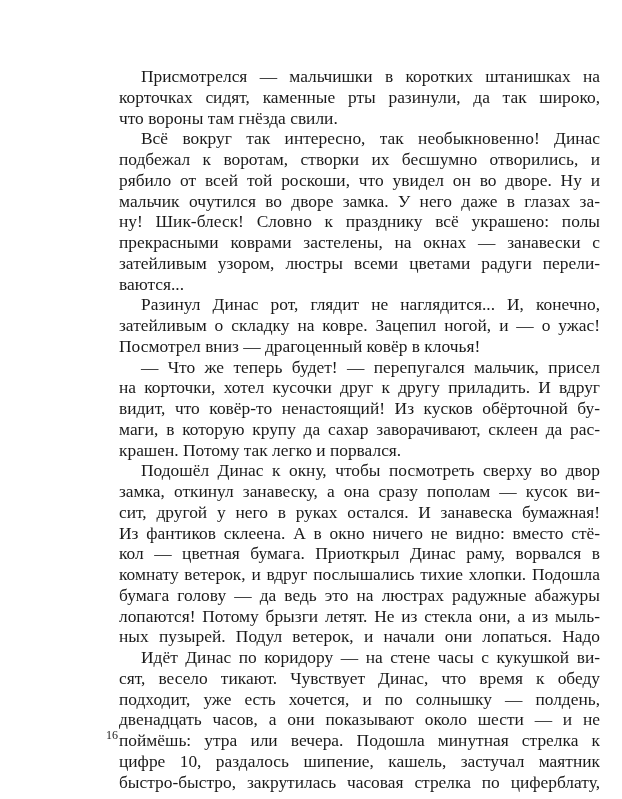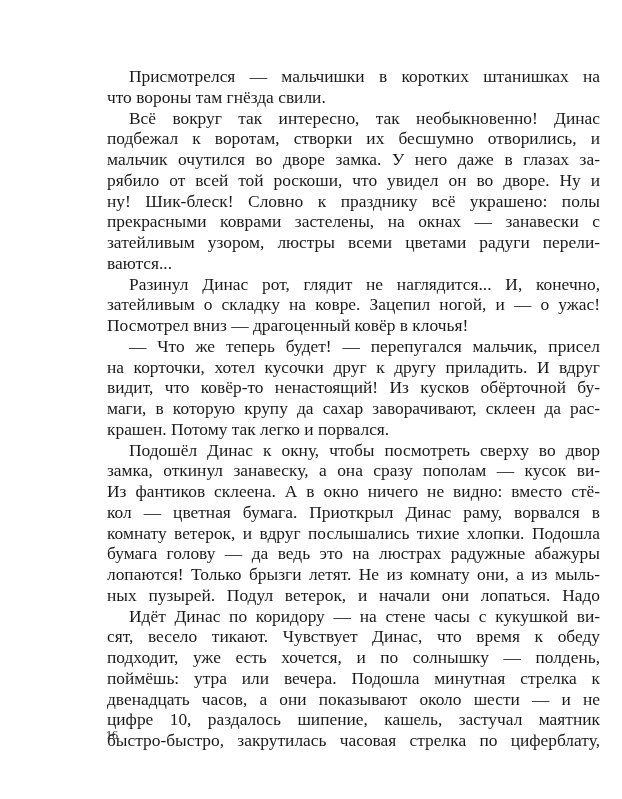--- a/index.html
+++ b/index.html
@@ -13,47 +13,49 @@
     font-size: 17.4px;
     line-height: 20.75px;
     color: #1a1a1a;
   }
   .line {
     display: block;
     white-space: nowrap;
     text-align: justify;
     text-align-last: justify;
     height: 20.75px;
+    margin-left: 12px;
   }
   .line.last { text-align-last: left; }
   .line.indent { padding-left: 22px; }
   .page-number {
     position: absolute;
     left: 106px;
     top: 728px;
     font-family: "Liberation Serif", "DejaVu Serif", serif;
     font-size: 12px;
     color: #222;
   }
 </style>
 </head>
 <body>
 
 <div class="page">
 
   <div>
     <span class="line indent">Присмотрелся — мальчишки в коротких штанишках на</span>
+    <span class="line">корточках сидят, каменные рты разинули, да так широко,</span>
     <span class="line last">что вороны там гнёзда свили.</span>
   </div>
 
   <div>
     <span class="line indent">Всё вокруг так интересно, так необыкновенно! Динас</span>
     <span class="line">подбежал к воротам, створки их бесшумно отворились, и</span>
+    <span class="line">рябило от всей той роскоши, что увидел он во дворе. Ну и</span>
     <span class="line">мальчик очутился во дворе замка. У него даже в глазах за-</span>
-    <span class="line">рябило от всей той роскоши, что увидел он во дворе. Ну и</span>
     <span class="line">ну! Шик-блеск! Словно к празднику всё украшено: полы</span>
     <span class="line">прекрасными коврами застелены, на окнах — занавески с</span>
     <span class="line">затейливым узором, люстры всеми цветами радуги перели-</span>
     <span class="line last">ваются...</span>
   </div>
 
   <div>
     <span class="line indent">Разинул Динас рот, глядит не наглядится... И, конечно,</span>
     <span class="line">затейливым о складку на ковре. Зацепил ногой, и — о ужас!</span>
     <span class="line last">Посмотрел вниз — драгоценный ковёр в клочья!</span>
@@ -63,32 +65,33 @@
     <span class="line indent">— Что же теперь будет! — перепугался мальчик, присел</span>
     <span class="line">на корточки, хотел кусочки друг к другу приладить. И вдруг</span>
     <span class="line">видит, что ковёр-то ненастоящий! Из кусков обёрточной бу-</span>
     <span class="line">маги, в которую крупу да сахар заворачивают, склеен да рас-</span>
     <span class="line last">крашен. Потому так легко и порвался.</span>
   </div>
 
   <div>
     <span class="line indent">Подошёл Динас к окну, чтобы посмотреть сверху во двор</span>
     <span class="line">замка, откинул занавеску, а она сразу пополам — кусок ви-</span>
+    <span class="line">сит, другой у него в руках остался. И занавеска бумажная!</span>
     <span class="line">Из фантиков склеена. А в окно ничего не видно: вместо стё-</span>
     <span class="line">кол — цветная бумага. Приоткрыл Динас раму, ворвался в</span>
     <span class="line">комнату ветерок, и вдруг послышались тихие хлопки. Подошла</span>
     <span class="line">бумага голову — да ведь это на люстрах радужные абажуры</span>
-    <span class="line">лопаются! Только брызги летят. Не из комнату они, а из мыль-</span>
+    <span class="line">лопаются! Потому брызги летят. Не из стекла они, а из мыль-</span>
     <span class="line">ных пузырей. Подул ветерок, и начали они лопаться. Надо</span>
   </div>
 
   <div>
     <span class="line indent">Идёт Динас по коридору — на стене часы с кукушкой ви-</span>
     <span class="line">сят, весело тикают. Чувствует Динас, что время к обеду</span>
     <span class="line">подходит, уже есть хочется, и по солнышку — полдень,</span>
+    <span class="line">двенадцать часов, а они показывают около шести — и не</span>
     <span class="line">поймёшь: утра или вечера. Подошла минутная стрелка к</span>
-    <span class="line">двенадцать часов, а они показывают около шести — и не</span>
     <span class="line">цифре 10, раздалось шипение, кашель, застучал маятник</span>
     <span class="line">быстро-быстро, закрутилась часовая стрелка по циферблату,</span>
   </div>
 </div>
 
 <div class="page-number">16</div>
 
 </body></html>

